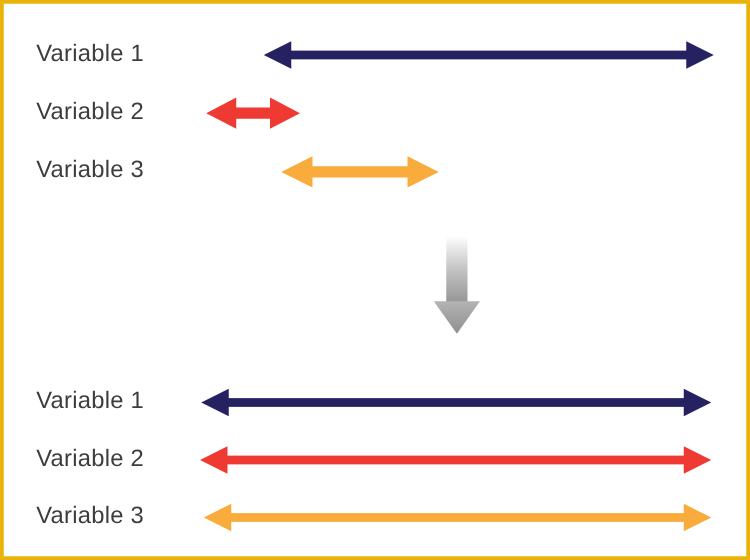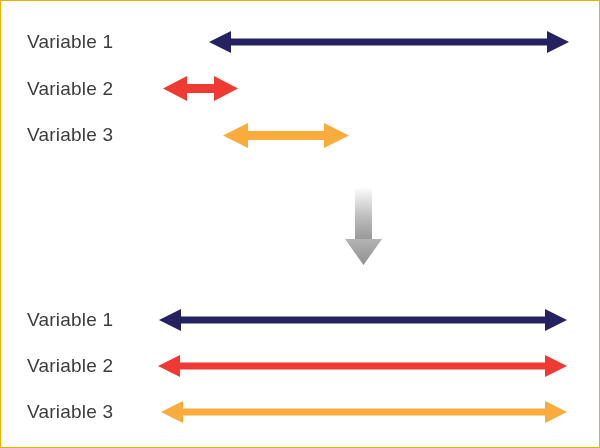--- a/index.html
+++ b/index.html
@@ -9,21 +9,21 @@
   }
   body {
     font-family: "Liberation Sans", sans-serif;
   }
   #figure {
     position: relative;
     width: 600px;
     height: 448px;
     box-sizing: border-box;
     background: #ffffff;
-    border: 1px solid #eab308;
+    border: 3px solid #eab308;
     overflow: hidden;
   }
   .row-label {
     position: absolute;
     font-family: "Liberation Sans", sans-serif;
     font-weight: 400;
     font-size: 19px;
     letter-spacing: 0.2px;
     color: #3d3d3d;
     white-space: nowrap;

